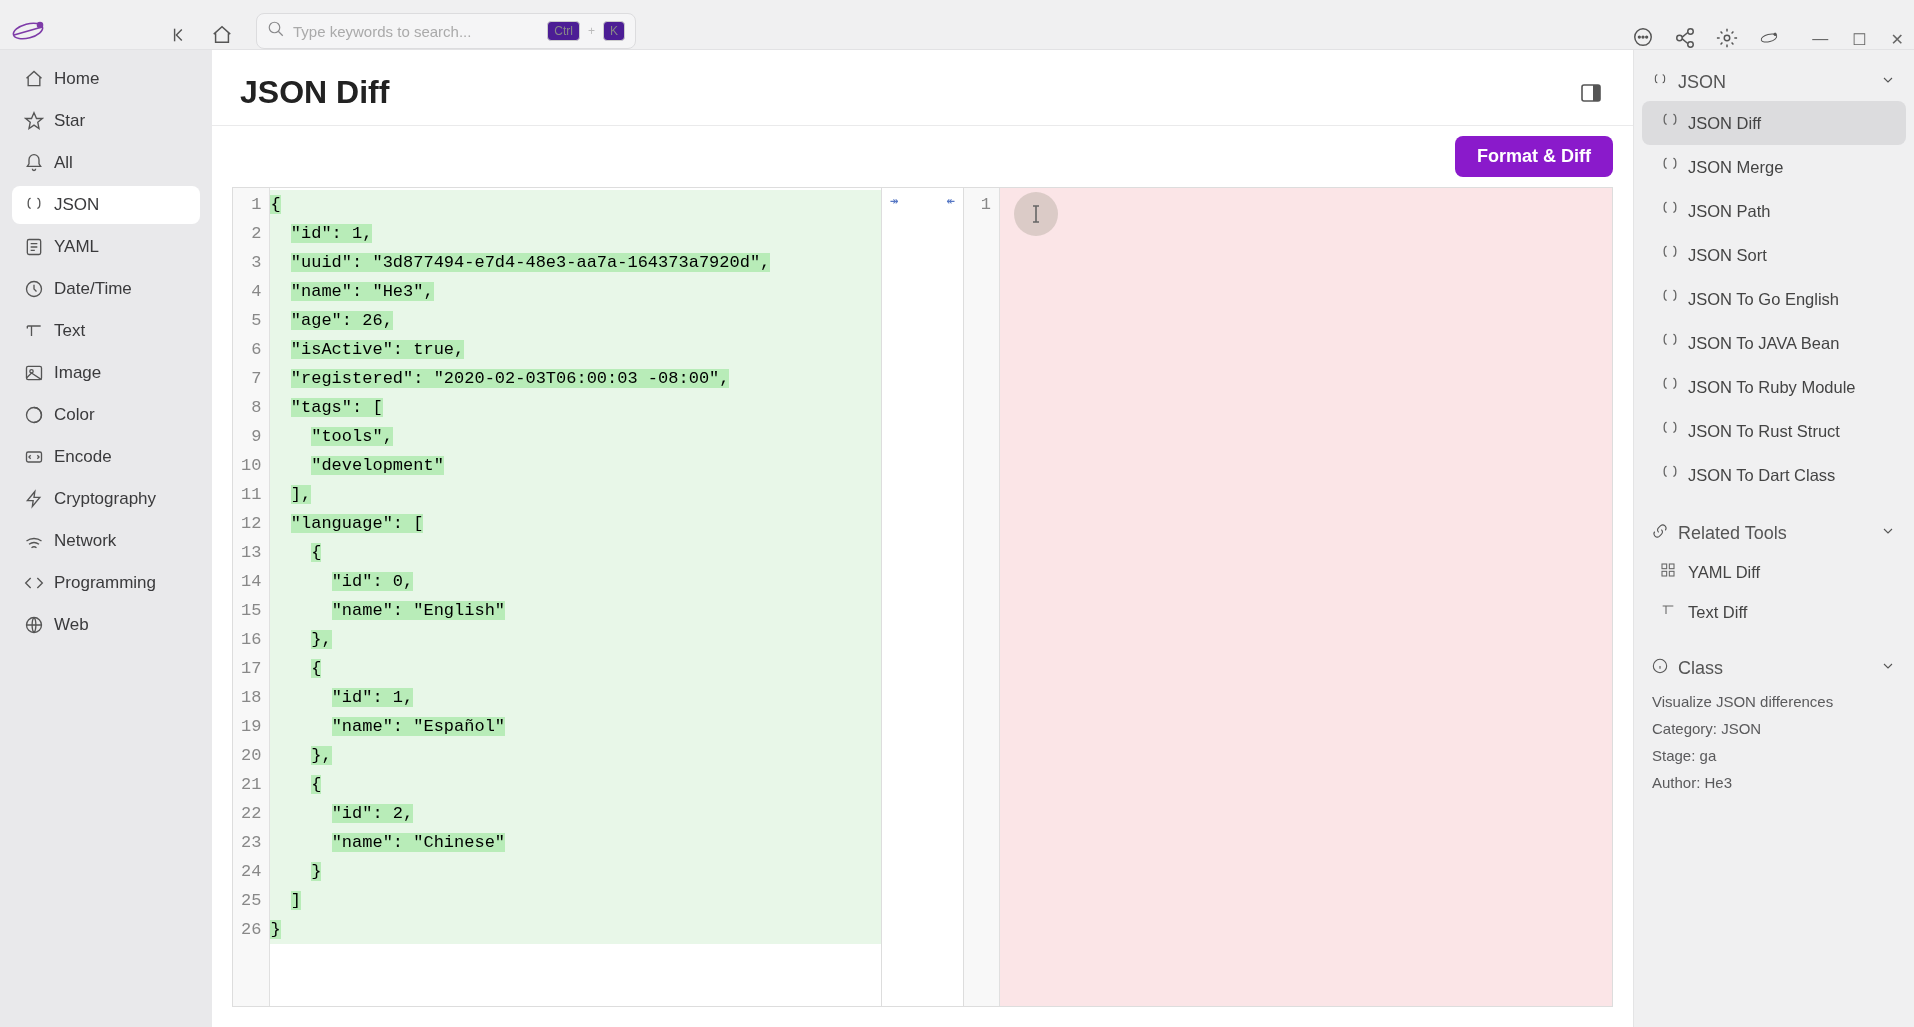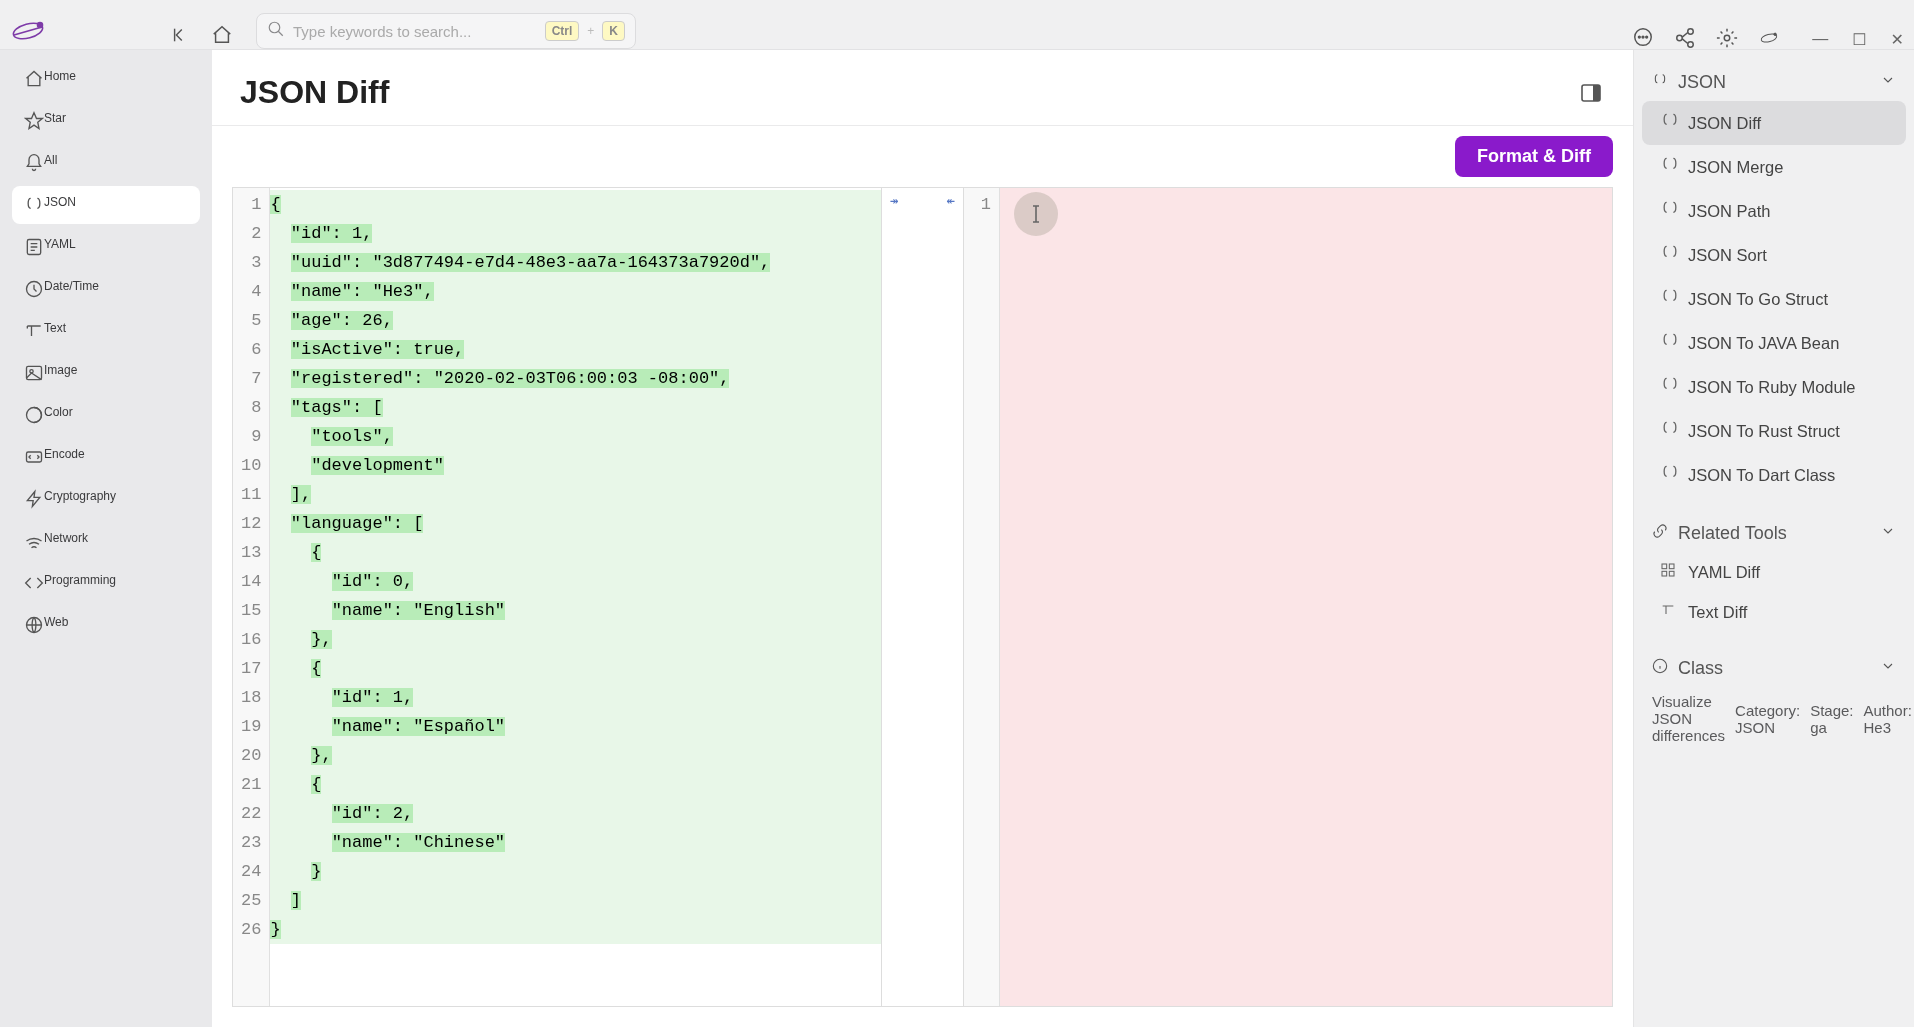--- a/index.html
+++ b/index.html
@@ -73,22 +73,21 @@
   flex: 1;
   color: #444;
 }
 .search-box input::placeholder { color: #aaa; }
 .search-kbd {
   font-size: 12px;
   color: #888;
   padding: 2px 6px;
   border: 1px solid #ccc;
   border-radius: 4px;
-  background: #fef9c3;
-  font-weight: bold;
+  background: #4c1d95;
 }
 .topbar-spacer { flex: 1; }
 .top-icons {
   display: flex;
   gap: 20px;
   align-items: center;
   color: #555;
 }
 .top-icons .ticon {
   width: 22px;
@@ -110,27 +109,27 @@
 .sidebar {
   width: 212px;
   background: #e9e9eb;
   padding: 10px 12px;
   display: flex;
   flex-direction: column;
   gap: 4px;
 }
 .sidebar-item {
   display: flex;
-  align-items: flex-start;
-  gap: 0;
+  align-items: flex-end;
+  gap: 10px;
   padding: 9px 12px;
   border-radius: 8px;
   cursor: pointer;
   color: #3a3a3c;
-  font-size: 12px;
+  font-size: 17px;
 }
 .sidebar-item.active {
   background: #fff;
 }
 .sidebar-item .sicon {
   width: 20px;
   height: 20px;
   display: flex;
   align-items: center;
   justify-content: center;
@@ -281,22 +280,22 @@
   background: #dcdcde;
 }
 .rb-item .iicon {
   width: 18px; color: #666;
 }
 .about-body {
   padding: 6px 18px;
   color: #5a5a5c;
   font-size: 15px;
   display: flex;
+  flex-direction: column;
   gap: 10px;
-  align-items: center;
 }
 svg { stroke: currentColor; fill: none; stroke-width: 1.6; }
 </style>
 </head>
 <body>
 
 <div class="topbar">
   <div class="logo">
     <svg viewBox="0 0 36 28">
         <ellipse cx="18" cy="14" rx="15" ry="7" transform="rotate(-15 18 14)"></ellipse>
@@ -608,21 +607,21 @@
           <div class="rb-item">
             <span class="iicon"><svg width="20" height="20" viewBox="0 0 24 24">
                 <path d="M8 4c-3 0-3 4-3 6s0 6 3 6M16 4c3 0 3 4 3 6s0 6-3 6"></path>
               </svg></span>
             <span>JSON Sort</span>
           </div>
           <div class="rb-item">
             <span class="iicon"><svg width="20" height="20" viewBox="0 0 24 24">
                 <path d="M8 4c-3 0-3 4-3 6s0 6 3 6M16 4c3 0 3 4 3 6s0 6-3 6"></path>
               </svg></span>
-            <span>JSON To Go Struct</span>
+            <span>JSON To Go English</span>
           </div>
           <div class="rb-item">
             <span class="iicon"><svg width="20" height="20" viewBox="0 0 24 24">
                 <path d="M8 4c-3 0-3 4-3 6s0 6 3 6M16 4c3 0 3 4 3 6s0 6-3 6"></path>
               </svg></span>
             <span>JSON To JAVA Bean</span>
           </div>
           <div class="rb-item">
             <span class="iicon"><svg width="20" height="20" viewBox="0 0 24 24">
                 <path d="M8 4c-3 0-3 4-3 6s0 6 3 6M16 4c3 0 3 4 3 6s0 6-3 6"></path>

